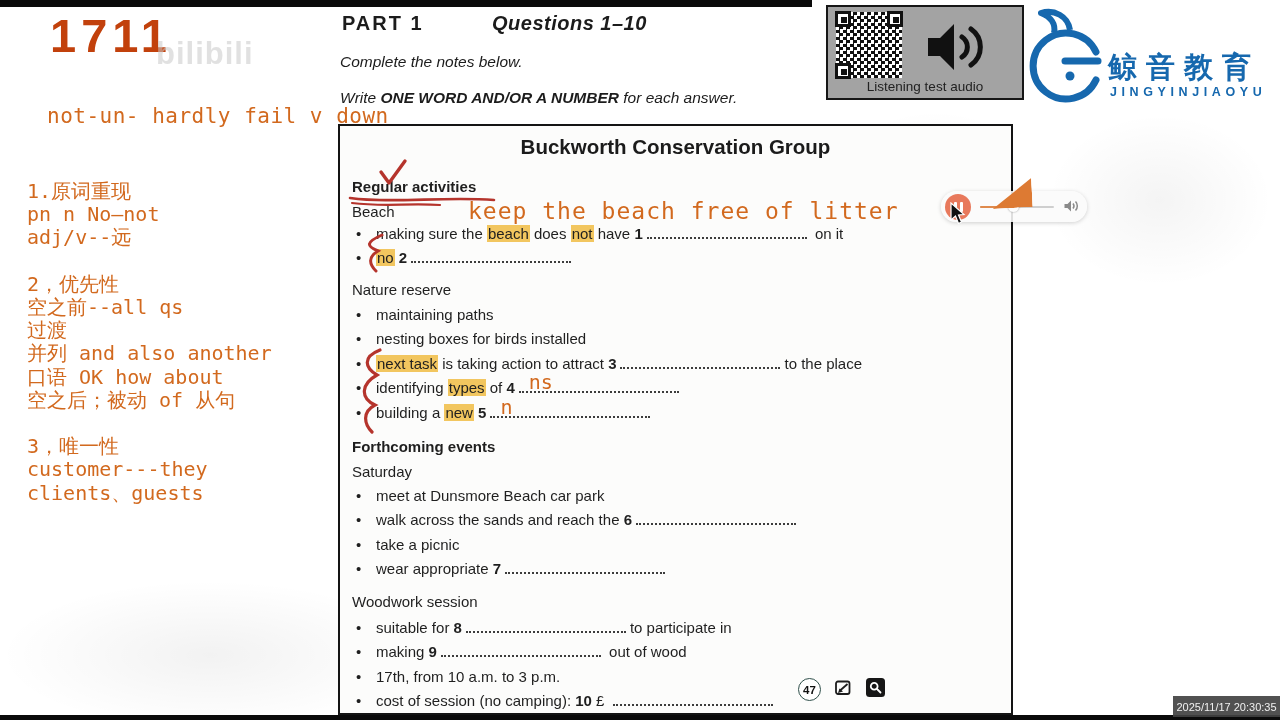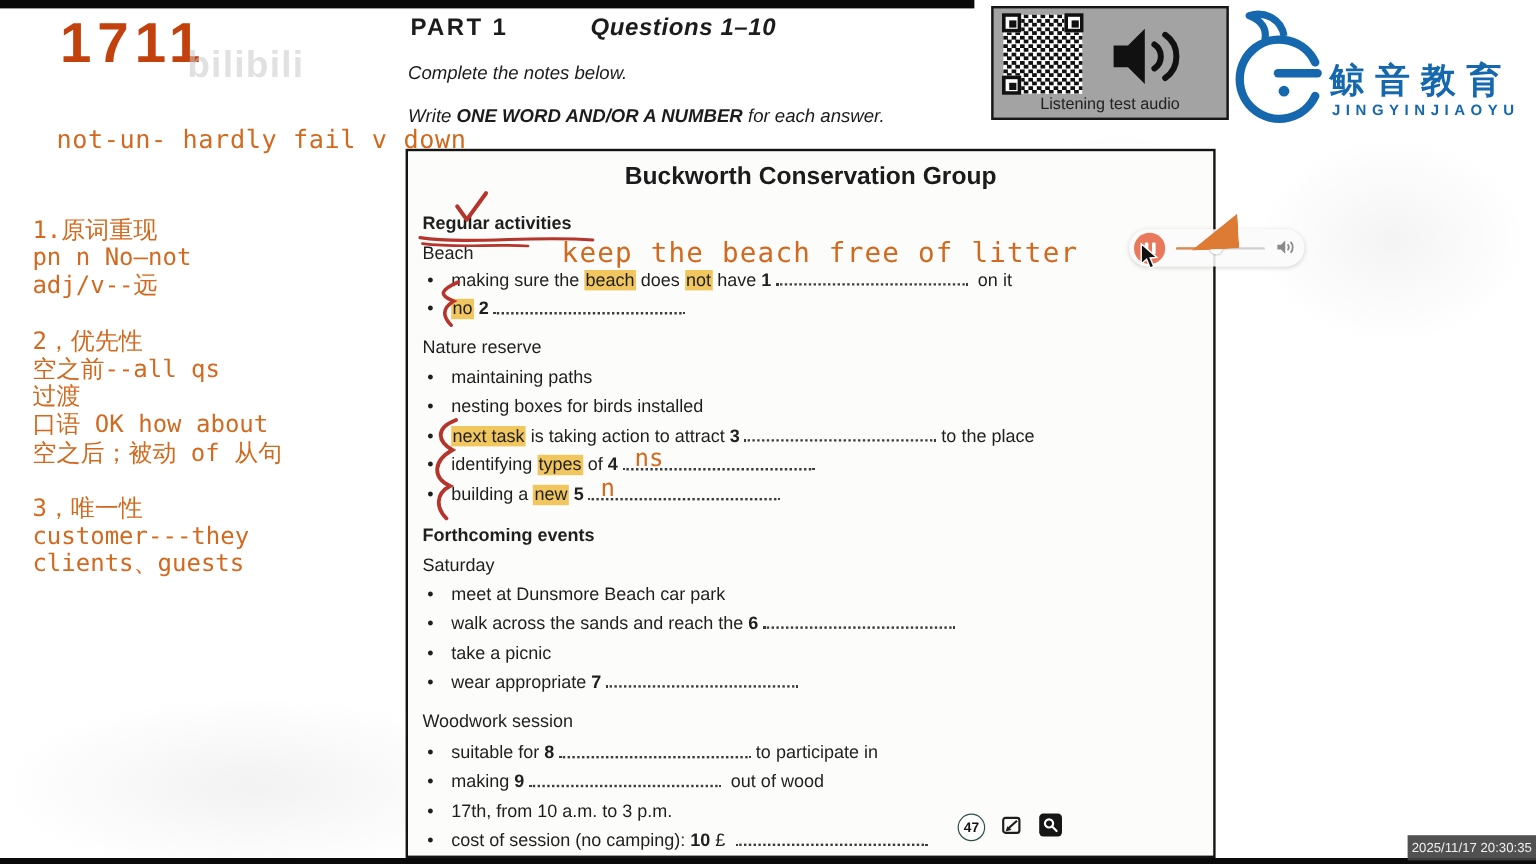--- a/index.html
+++ b/index.html
@@ -124,20 +124,21 @@
 
   <div id="top-hand-line" class="hand">not-un- hardly fail v down</div>
   <div id="tutor-notes" class="hand">
       <div class="note-line">1.原词重现</div>
       <div class="note-line">pn n No—not</div>
       <div class="note-line">adj/v--远</div>
       <div class="note-line">&nbsp;</div>
       <div class="note-line">2，优先性</div>
       <div class="note-line">空之前--all qs</div>
       <div class="note-line">过渡</div>
+      <div class="note-line">并列 and also another</div>
       <div class="note-line">口语 OK how about</div>
       <div class="note-line">空之后；被动 of 从句</div>
       <div class="note-line">&nbsp;</div>
       <div class="note-line">3，唯一性</div>
       <div class="note-line">customer---they</div>
       <div class="note-line">clients、guests</div>
     </div>
 
   <div id="part-label" class="exam-h" style="position:absolute">PART 1</div>
   <div id="questions-label" class="exam-h" style="position:absolute">Questions 1–10</div>

